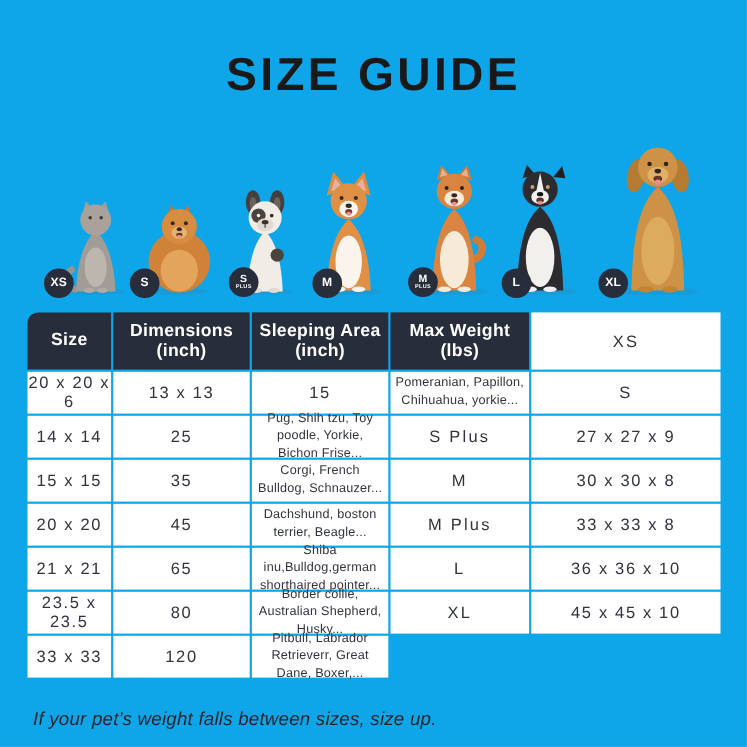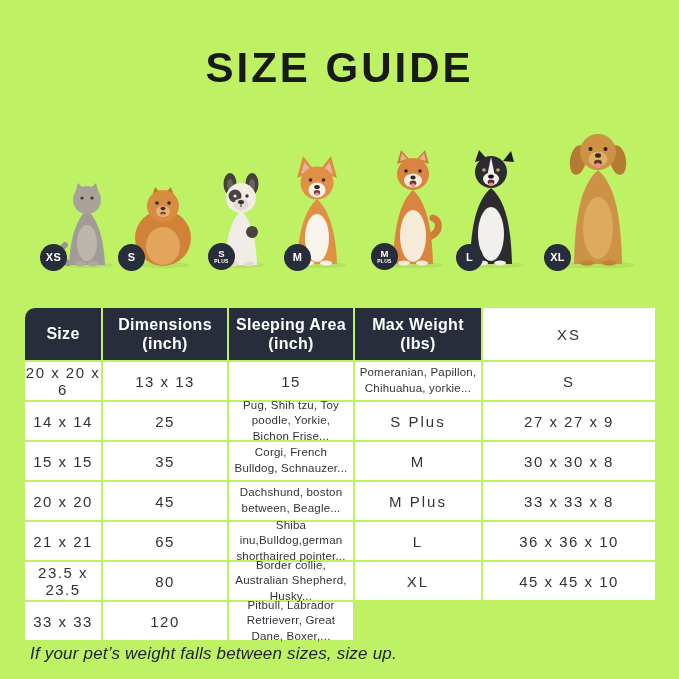--- a/index.html
+++ b/index.html
@@ -1,37 +1,37 @@
 <!DOCTYPE html>
 <html><head>
 <meta charset="utf-8">
 <style>
   html,body{margin:0;padding:0;}
   .page{
     position:relative; width:679px; height:679px; overflow:hidden;
-    background:#bef264;
+    background:#0ea5e9;
     font-family:"Liberation Sans", sans-serif;
   }
   .title{
     position:absolute; top:44px; left:0; width:679px;
     text-align:center; font-size:42px; font-weight:700; letter-spacing:3px;
     color:#191919;
   }
   .animal{ position:absolute; }
   .badge{
     position:absolute; width:27px; height:27px; border-radius:50%;
     background:#272d3a; color:#ffffff; z-index:5;
     display:flex; flex-direction:column; align-items:center; justify-content:center;
     font-weight:700; line-height:1;
   }
   .badge .main{ font-size:11px; letter-spacing:0.3px; }
   .badge.plus .main{ font-size:9.5px; }
   .badge .sub{ font-size:5px; letter-spacing:0.3px; margin-top:1px; font-weight:700; }
   .size-table{
-    position:absolute; left:25px; top:308px; width:630px;
+    position:absolute; left:25px; top:284px; width:630px;
     display:grid;
     grid-template-columns:76px 124px 124px 126px 172px;
     grid-template-rows:52px repeat(7, 38px);
     gap:2px;
   }
   .hc{
     background:#272d3a; color:#ffffff;
     display:flex; flex-direction:column; align-items:center; justify-content:center;
     font-weight:700; font-size:16px; line-height:1.2; letter-spacing:0.3px;
     text-align:center;
@@ -258,21 +258,21 @@
     <div class="bc size">S Plus</div>
     <div class="bc">27 x 27 x 9</div>
     <div class="bc">15 x 15</div>
     <div class="bc">35</div>
     <div class="bc breeds">Corgi, French Bulldog, Schnauzer...</div>
 
     <div class="bc size">M</div>
     <div class="bc">30 x 30 x 8</div>
     <div class="bc">20 x 20</div>
     <div class="bc">45</div>
-    <div class="bc breeds">Dachshund, boston between, Beagle...</div>
+    <div class="bc breeds">Dachshund, boston terrier, Beagle...</div>
 
     <div class="bc size">M Plus</div>
     <div class="bc">33 x 33 x 8</div>
     <div class="bc">21 x 21</div>
     <div class="bc">65</div>
     <div class="bc breeds">Shiba inu,Bulldog,german shorthaired pointer...</div>
 
     <div class="bc size">L</div>
     <div class="bc">36 x 36 x 10</div>
     <div class="bc">23.5 x 23.5</div>

